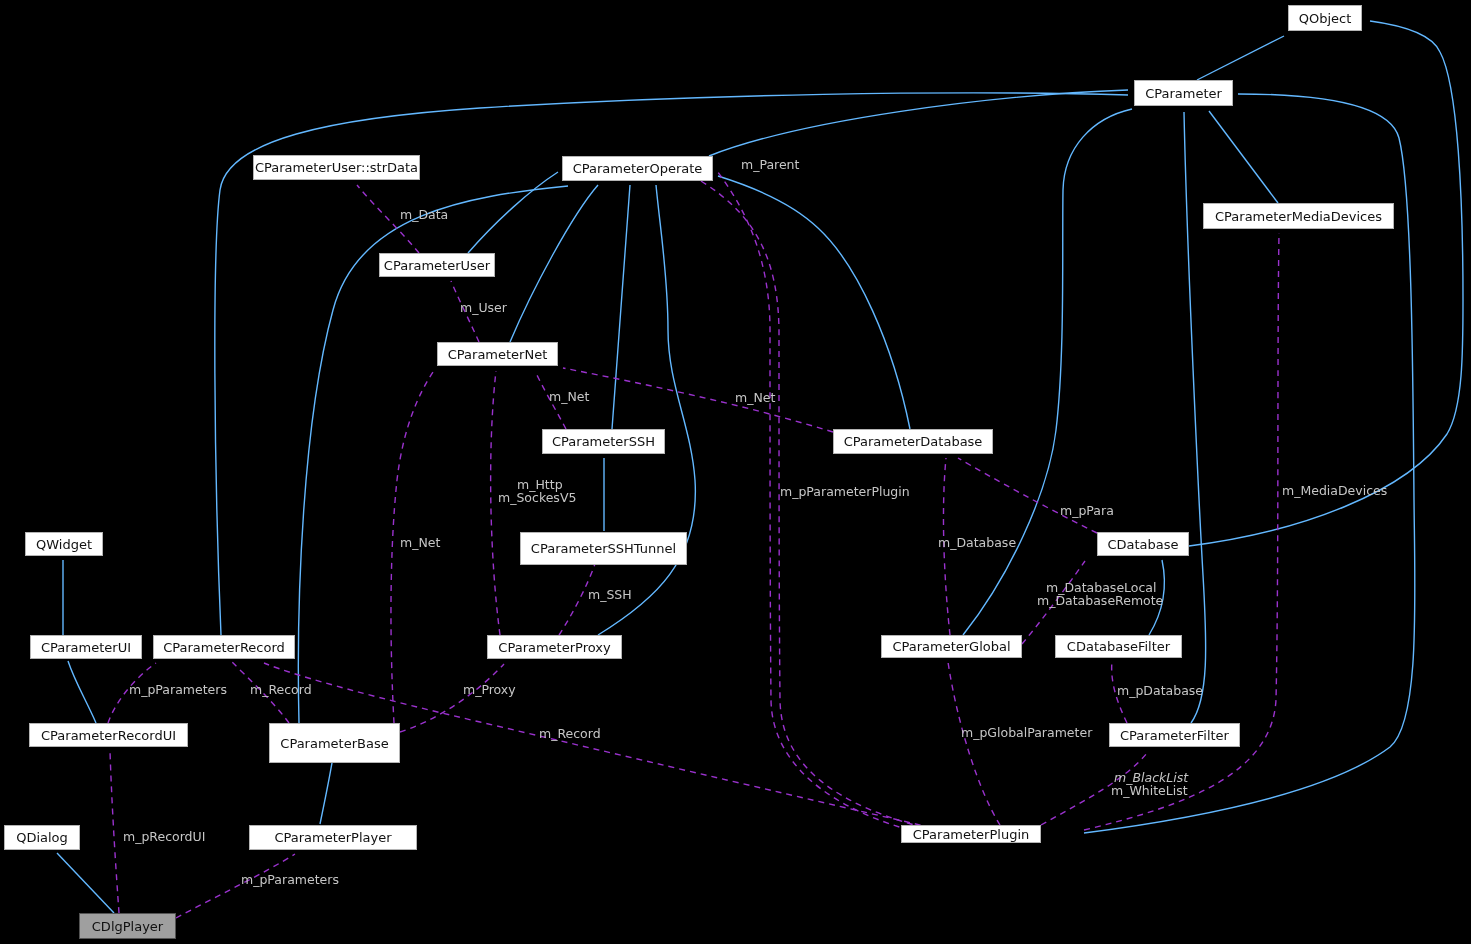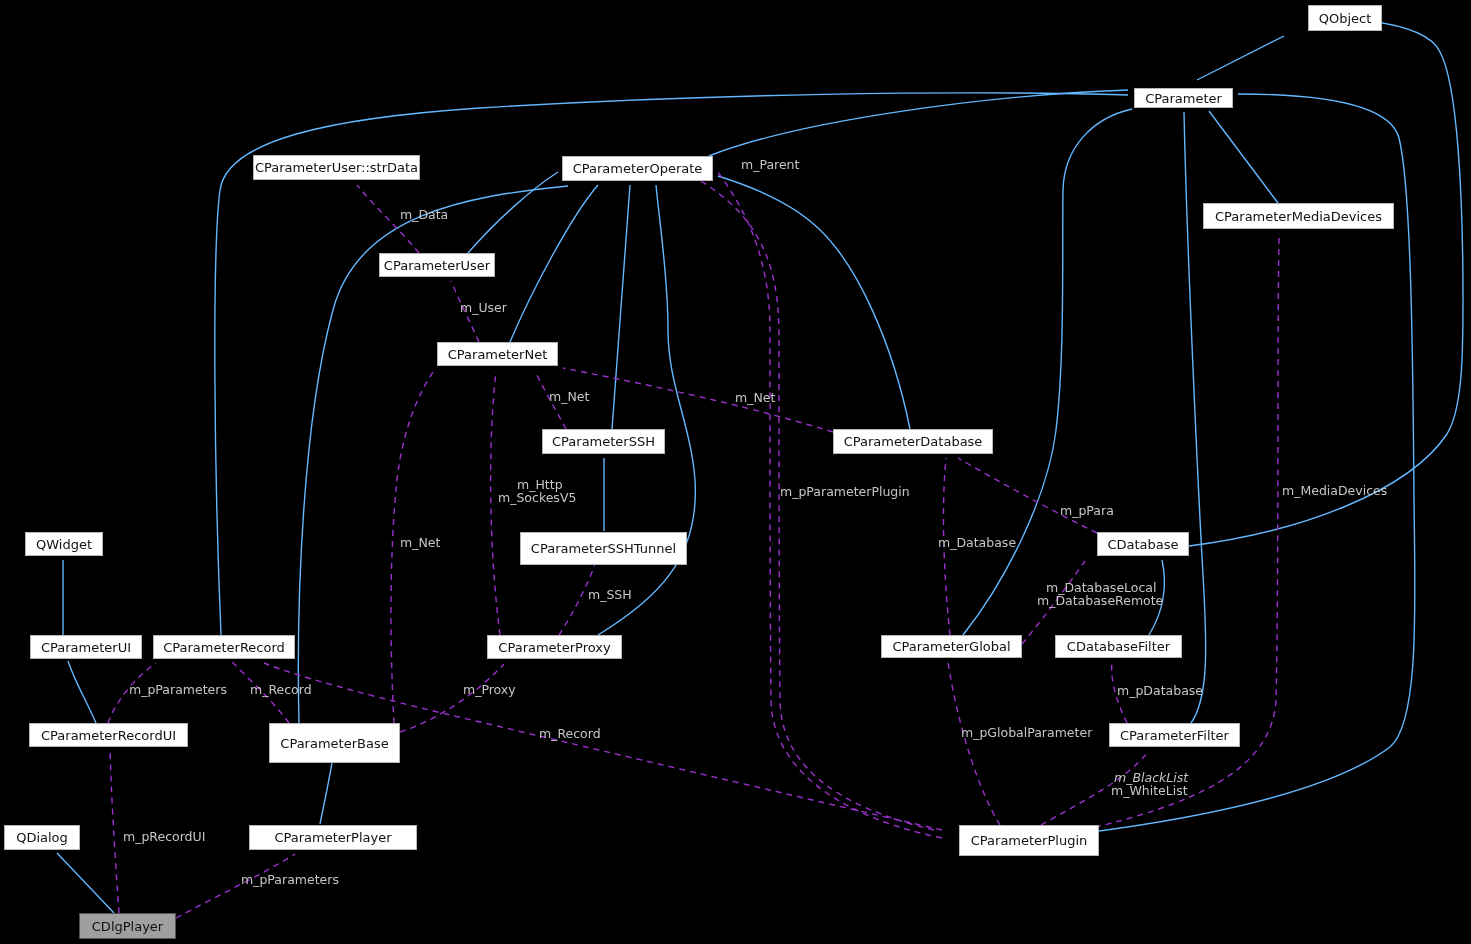--- a/index.html
+++ b/index.html
@@ -90,43 +90,43 @@
     <path class="usage" d="M950,635 C944,580 941,510 946,458" marker-end="url(#ap)"></path>
     <path class="usage" d="M1097,533 C1045,507 992,478 958,458" marker-end="url(#ap)"></path>
     <path class="usage" d="M1022,644 C1042,620 1063,592 1085,561" marker-end="url(#ap)"></path>
     <path class="usage" d="M1127,723 C1117,702 1110,682 1112,661" marker-end="url(#ap)"></path>
     <path class="usage" d="M1041,825 C1082,802 1125,780 1147,753" marker-end="url(#ap)"></path>
     <path class="usage" d="M1084,830 C1190,805 1272,772 1276,700 C1279,560 1277,360 1279,233" marker-end="url(#ap)"></path>
     <path class="usage" d="M119,913 C116,870 112,812 110,751" marker-end="url(#ap)"></path>
     <path class="usage" d="M176,918 C215,897 265,873 295,854" marker-end="url(#ap)"></path>
   </svg>
 
-  <div class="node" style="left:1288px;top:5px;width:74px;height:26px;margin-left:20px;">QObject</div>
-  <div class="node" style="left:1134px;top:88px;width:99px;height:20px;">CParameter</div>
+  <div class="node" style="left:1288px;top:5px;width:74px;height:26px;">QObject</div>
+  <div class="node" style="left:1134px;top:80px;width:99px;height:26px;">CParameter</div>
   <div class="node" style="left:253px;top:155px;width:167px;height:25px;">CParameterUser::strData</div>
   <div class="node" style="left:562px;top:156px;width:151px;height:25px;">CParameterOperate</div>
   <div class="node" style="left:1203px;top:203px;width:191px;height:26px;">CParameterMediaDevices</div>
   <div class="node" style="left:379px;top:253px;width:116px;height:24px;">CParameterUser</div>
   <div class="node" style="left:437px;top:342px;width:121px;height:24px;">CParameterNet</div>
   <div class="node" style="left:542px;top:429px;width:123px;height:25px;text-align:center;">CParameterSSH</div>
   <div class="node" style="left:833px;top:429px;width:160px;height:25px;">CParameterDatabase</div>
   <div class="node" style="left:520px;top:532px;width:167px;height:33px;">CParameterSSHTunnel</div>
   <div class="node" style="left:25px;top:532px;width:78px;height:24px;">QWidget</div>
   <div class="node" style="left:1097px;top:532px;width:92px;height:24px;">CDatabase</div>
   <div class="node" style="left:7px;top:635px;width:112px;height:24px;margin-left:23px;">CParameterUI</div>
   <div class="node" style="left:153px;top:635px;width:142px;height:24px;">CParameterRecord</div>
   <div class="node" style="left:487px;top:635px;width:135px;height:24px;">CParameterProxy</div>
   <div class="node" style="left:881px;top:635px;width:141px;height:23px;">CParameterGlobal</div>
   <div class="node" style="left:1055px;top:635px;width:127px;height:23px;">CDatabaseFilter</div>
   <div class="node" style="left:29px;top:723px;width:159px;height:24px;">CParameterRecordUI</div>
   <div class="node" style="left:269px;top:723px;width:131px;height:40px;">CParameterBase</div>
   <div class="node" style="left:1109px;top:723px;width:131px;height:24px;">CParameterFilter</div>
   <div class="node" style="left:4px;top:825px;width:76px;height:25px;">QDialog</div>
   <div class="node" style="left:249px;top:825px;width:168px;height:25px;">CParameterPlayer</div>
-  <div class="node" style="left:959px;top:825px;width:140px;height:31px;">CParameterPlugin</div>
+  <div class="node" style="left:901px;top:825px;width:140px;height:18px;">CParameterPlugin</div>
   <div class="node highlight" style="left:79px;top:913px;width:97px;height:26px;">CDlgPlayer</div>
 
   <span class="elabel" style="left:400px;top:209px;">m_Data</span>
   <span class="elabel" style="left:741px;top:159px;">m_Parent</span>
   <span class="elabel" style="left:460px;top:302px;">m_User</span>
   <span class="elabel" style="left:549px;top:391px;">m_Net</span>
   <span class="elabel" style="left:735px;top:392px;">m_Net</span>
   <span class="elabel" style="left:517px;top:479px;">m_Http</span>
   <span class="elabel" style="left:498px;top:492px;">m_SockesV5</span>
   <span class="elabel" style="left:780px;top:486px;">m_pParameterPlugin</span>

